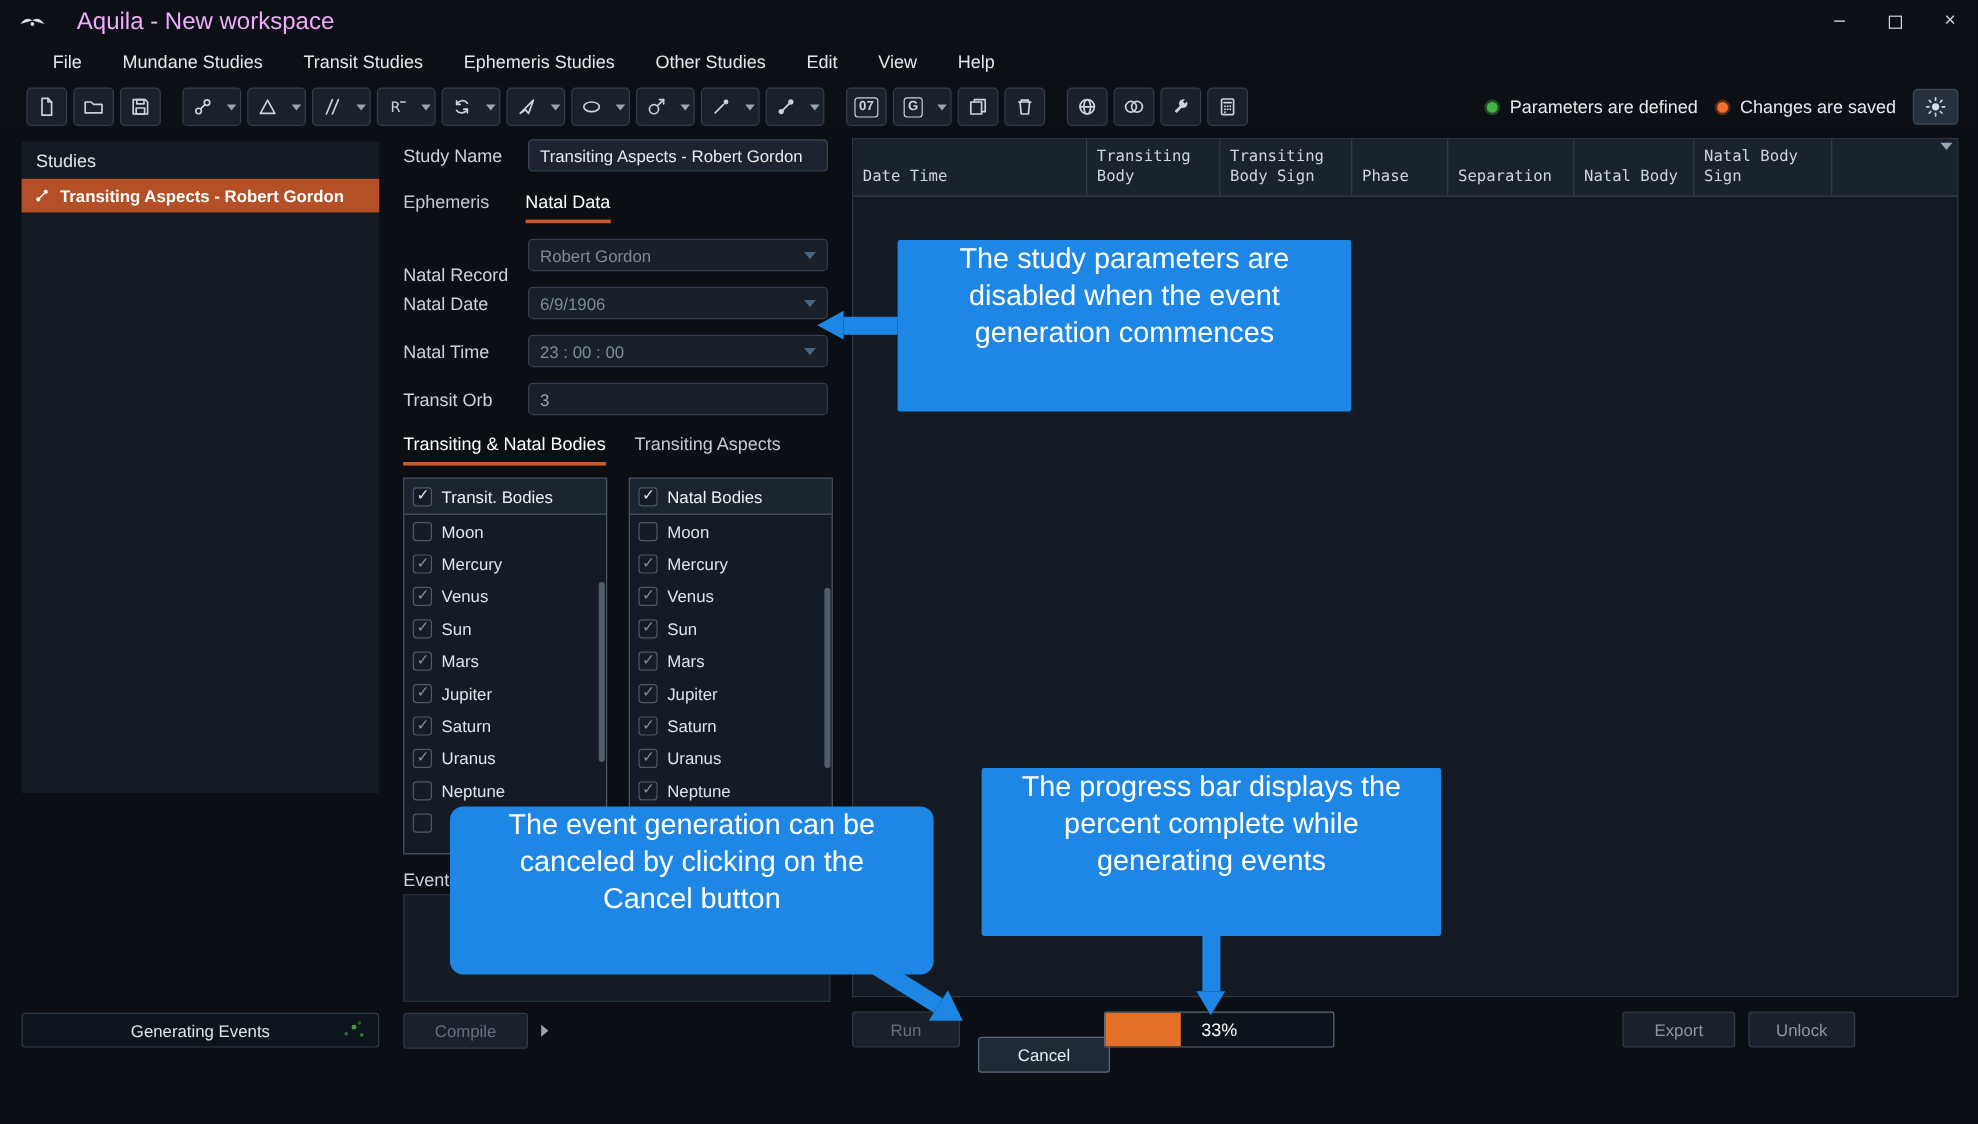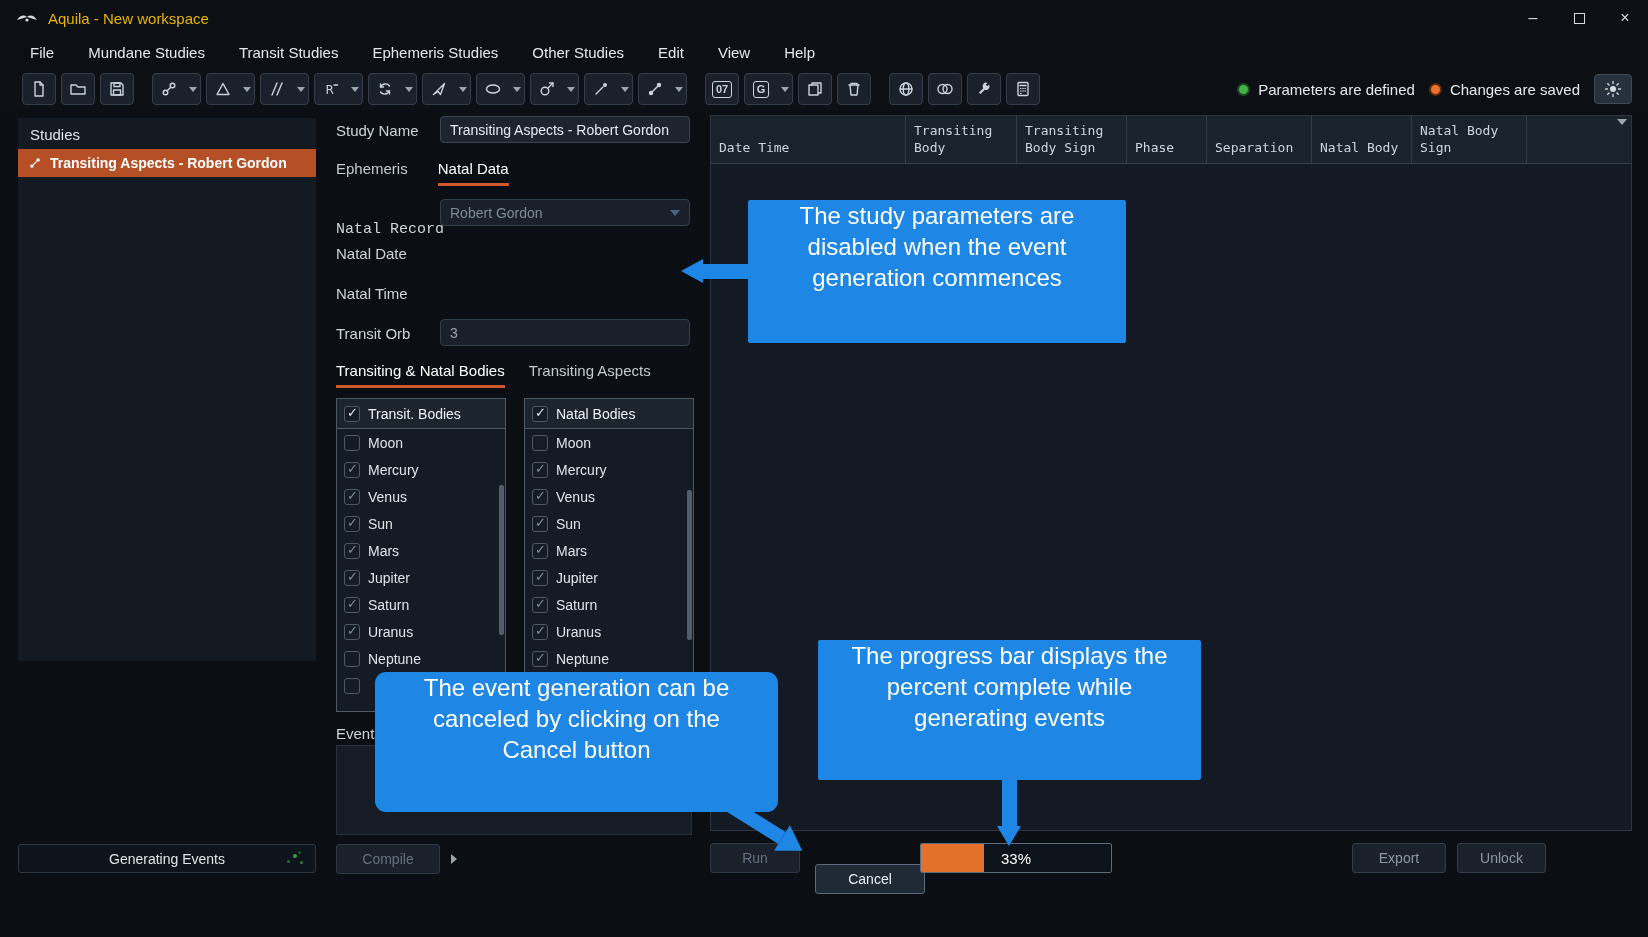--- a/index.html
+++ b/index.html
@@ -7,28 +7,28 @@
   body {
     position:relative; overflow:hidden;
     background:#0b0f14;
     font-family:"Liberation Sans", sans-serif;
     color:#e6eaee; font-size:15px;
   }
   
   .titlebar { position:absolute; left:0; top:0; width:1648px; height:36px;
     background:#0c1015; display:flex; align-items:center; }
   .app-icon { margin-left:16px; width:22px; height:18px; flex:none; }
-  .title-text { margin-left:10px; font-size:15px; color:#eab308; }
+  .title-text { margin-left:26px; font-size:20px; color:#f0abfc; }
   .win-controls { margin-left:auto; display:flex; height:36px; }
   .win-btn { width:46px; height:36px; display:flex; align-items:center; justify-content:center;
     color:#d4dade; font-size:16px; }
   .max-box { width:11px; height:11px; border:1.5px solid #d4dade; display:inline-block; }
   
   .menubar { position:absolute; left:0; top:36px; width:1648px; height:32px;
-    background:#0c1015; display:flex; align-items:center; padding-left:13px; }
+    background:#0c1015; display:flex; align-items:center; padding-left:27px; }
   .menu-item { padding:0 17px; font-size:15px; color:#e4e8ec; }
   
   .toolbar { position:absolute; left:0; top:68px; width:1648px; height:42px;
     background:#0c1015; display:flex; align-items:center; padding:0 16px 0 22px; gap:5px; }
   .tbtn { height:32px; min-width:34px; background:#1a212a; border:1px solid #333e4a;
     border-radius:4px; display:flex; align-items:center; justify-content:center; color:#c9d3dc; }
   .tb-group { height:32px; background:#1a212a; border:1px solid #333e4a; border-radius:4px;
     display:flex; align-items:center; }
   .tb-ic { width:32px; display:flex; align-items:center; justify-content:center; }
   .tb-caret { width:15px; display:flex; align-items:center; justify-content:center; }
@@ -393,29 +393,37 @@
 
 <div class="middle">
   <span class="form-label" style="top:10px;">Study Name</span>
   <input class="ctl input" style="top: 4px;" value="Transiting Aspects - Robert Gordon">
 
   <div class="tabs" style="left:0; top:48px;">
     <span class="tab">Ephemeris</span>
     <span class="tab active">Natal Data</span>
   </div>
 
-  <span class="form-label" style="top:109px;font-family:Liberation Mono, monospace;">Natal Record</span>
+  <span class="form-label" style="top:109px;">Natal Record</span>
   <div class="ctl combo" style="top:87px;">
     <span>Robert Gordon</span>
     <span class="caret"></span>
   </div>
 
   <span class="form-label" style="top:133px;">Natal Date</span>
+  <div class="ctl combo" style="top:127px;">
+    <span>6/9/1906</span>
+    <span class="caret"></span>
+  </div>
 
   <span class="form-label" style="top:173px;">Natal Time</span>
+  <div class="ctl combo" style="top:167px;">
+    <span>23 : 00 : 00</span>
+    <span class="caret"></span>
+  </div>
 
   <span class="form-label" style="top:213px;">Transit Orb</span>
   <input class="ctl disabled-input" style="top: 207px;" value="3">
 
   <div class="tabs" style="left:0; top:250px; gap:24px;">
     <span class="tab active">Transiting &amp; Natal Bodies</span>
     <span class="tab">Transiting Aspects</span>
   </div>
 
   <div class="listbox" style="left:0;">

